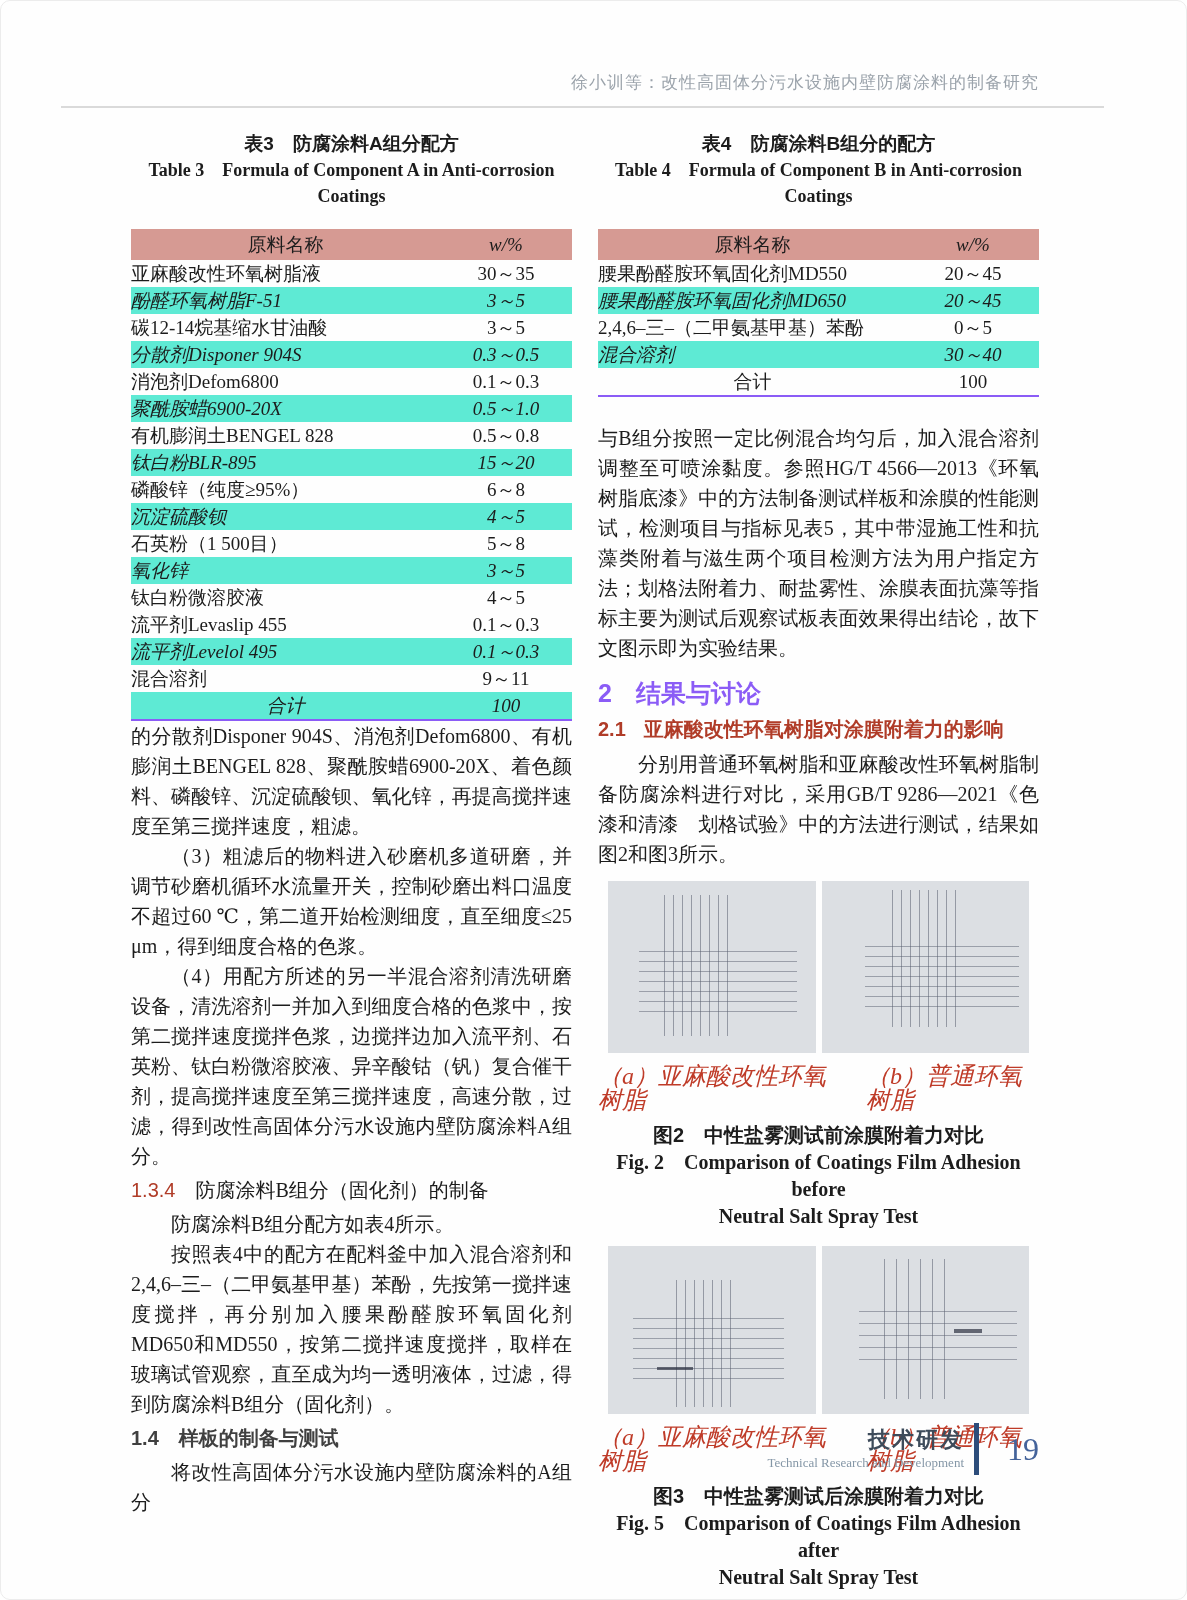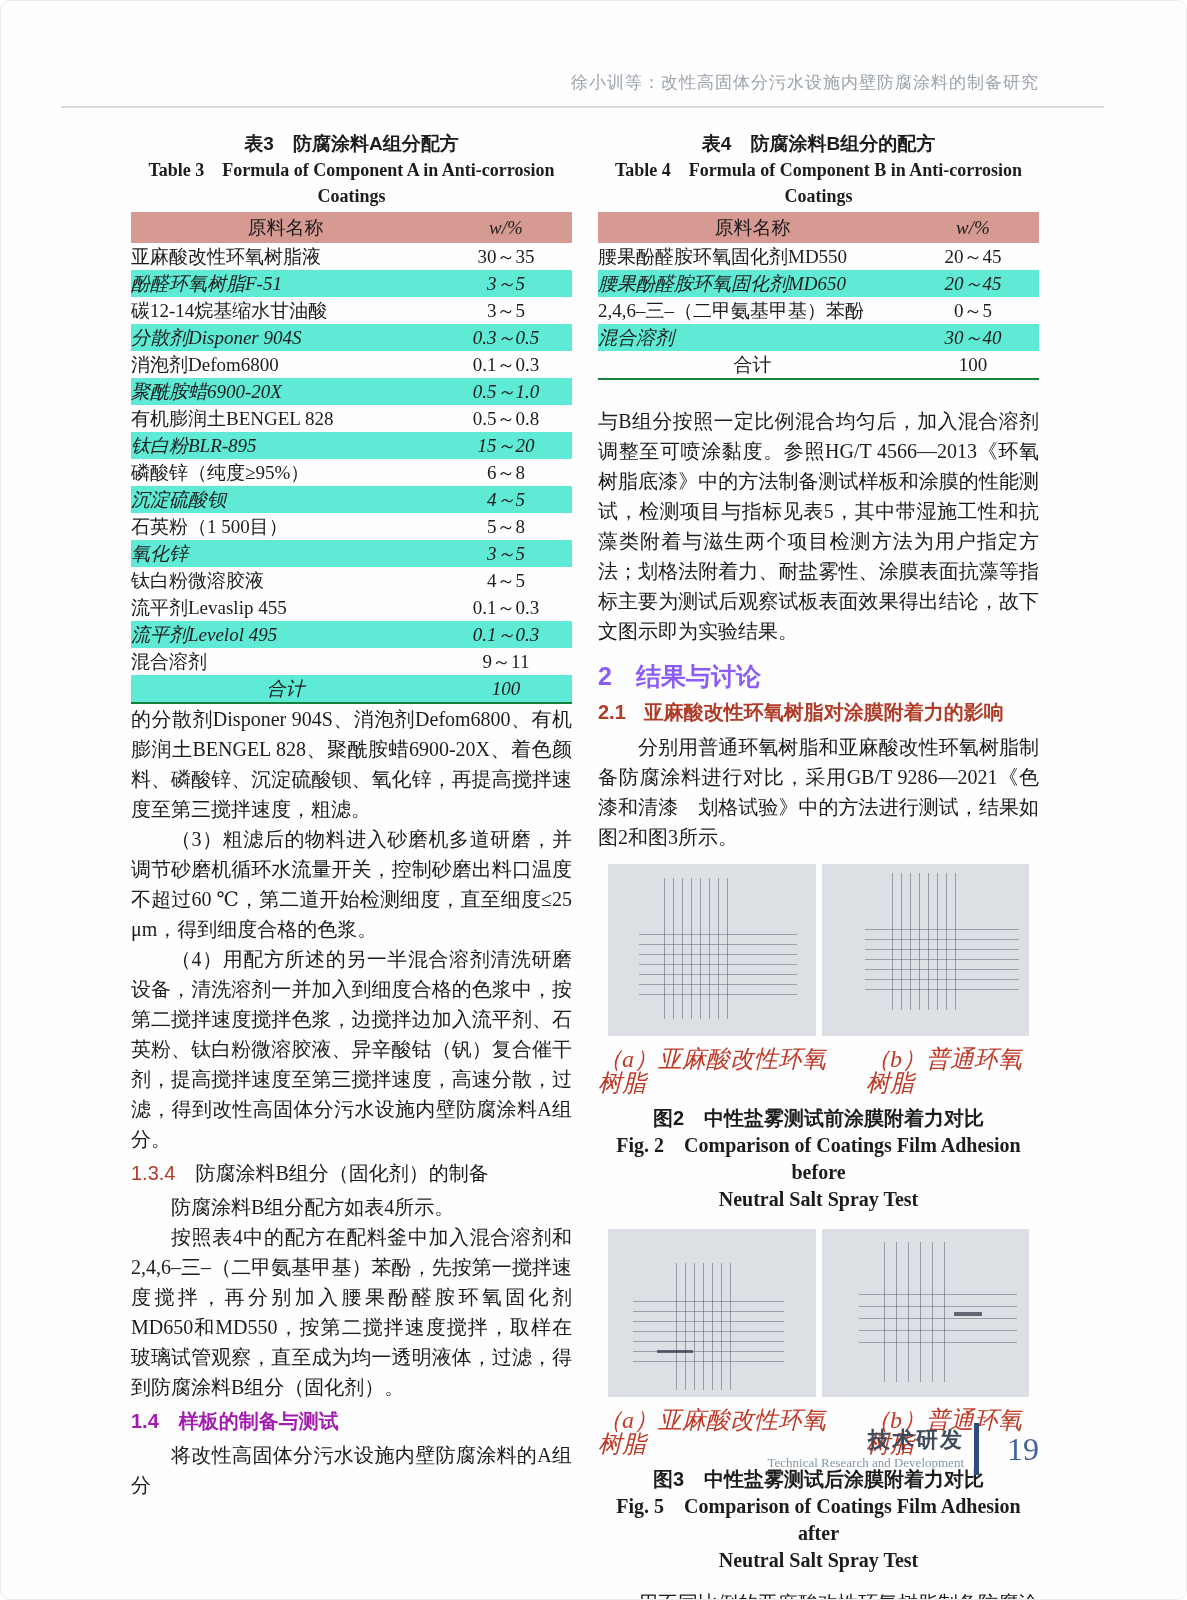--- a/index.html
+++ b/index.html
@@ -15,26 +15,26 @@
     font-family:"Liberation Sans","DejaVu Sans",sans-serif;
     font-size:17px; color:#9ba3ab; letter-spacing:1px;
   }
   .head-rule { margin:12px 82px 0 60px; height:2px; background:#dadada; }
 
   
   .cols { display:flex; gap:26px; padding:22px 147px 0 130px; }
   .col { width:442px; box-sizing:border-box; }
 
   
-  .tbl-title { text-align:center; margin-bottom:3px; }
+  .tbl-title { text-align:center; margin-bottom:20px; }
   .t-zh { font-family:"Liberation Sans","DejaVu Sans",sans-serif; font-weight:bold; font-size:19px; line-height:27px; }
   .t-en { font-weight:bold; font-size:18px; line-height:26px; }
 
   
-  table.formula { width:100%; border-collapse:collapse; border-spacing:0; border-bottom:2px solid #15803d; }
+  table.formula { width:100%; border-collapse:collapse; border-spacing:0; border-bottom:2px solid #8b5cf6; }
   table.formula th, table.formula td { font-size:19px; line-height:21px; padding:3px 0; }
   table.formula thead th {
     background:#d69a93; font-weight:normal; padding:5px 0;
   }
   th.name-h { text-align:center; }
   th.val-h { width:132px; text-align:center; font-style:italic; }
   td.name { text-align:left; padding-left:16px; }
   td.val { width:132px; text-align:center; }
   tr.alt { background:#5eead4;font-style:italic; }
   table.formula tbody tr:last-child td.name { text-align:center; padding-left:0; }
@@ -43,21 +43,21 @@
   p.body {
     margin:0; font-size:20px; line-height:30px; text-align:justify;
     text-justify:inter-ideograph;
   }
   p.ind { text-indent:2em; }
   .gap-top { margin-top:14px; }
 
   
   .h3 { font-size:20px; line-height:30px; margin:4px 0; }
   .h3 .num { color:#b03c28; font-family:"Liberation Sans","DejaVu Sans",sans-serif; margin-right:20px; }
-  .h3.red, .h3.red .num { color:#a21caf; font-weight:bold; font-family:"Liberation Sans","DejaVu Sans",sans-serif; }
+  .h3.red, .h3.red .num { color:#404040; font-weight:bold; font-family:"Liberation Sans","DejaVu Sans",sans-serif; }
   .h2 {
     margin:14px 0 6px 0; color:#8b5cf6; font-weight:bold;
     font-family:"Liberation Sans","DejaVu Sans",sans-serif; font-size:25px; line-height:32px;
   }
   .h2 .num { margin-right:24px; }
   .h21 {
     margin:2px 0 6px 0; color:#b03c28; font-weight:bold;
     font-family:"Liberation Sans","DejaVu Sans",sans-serif; font-size:20px; line-height:28px;
   }
   .h21 .num { margin-right:18px;margin-top:17px; }

